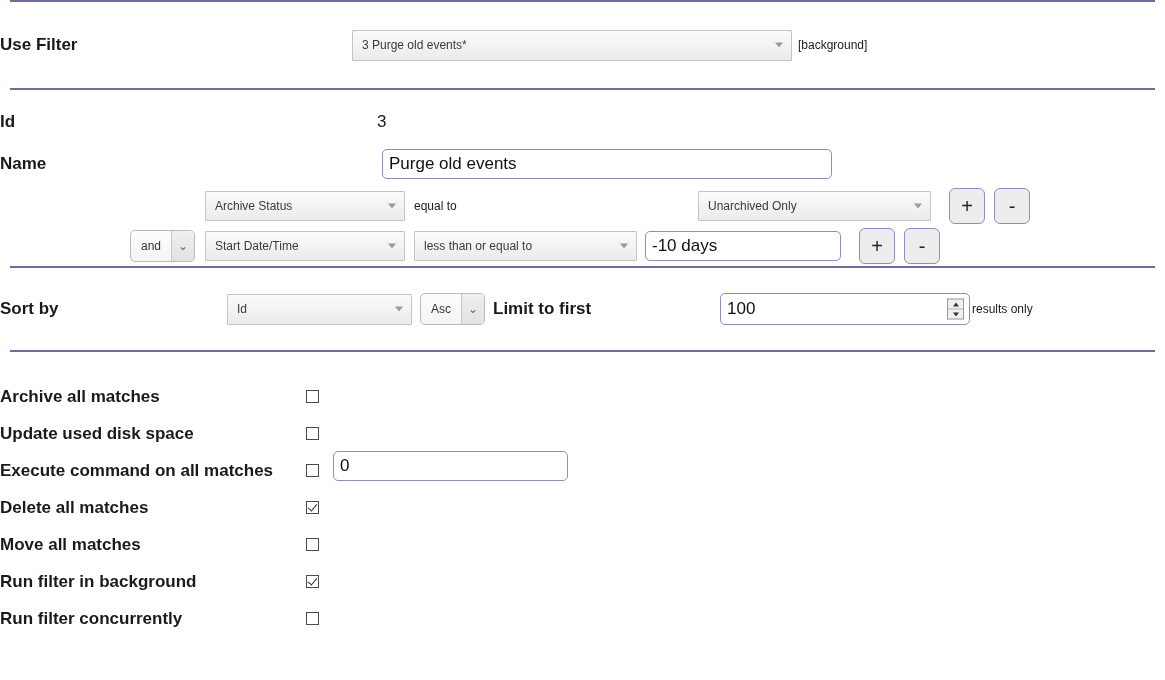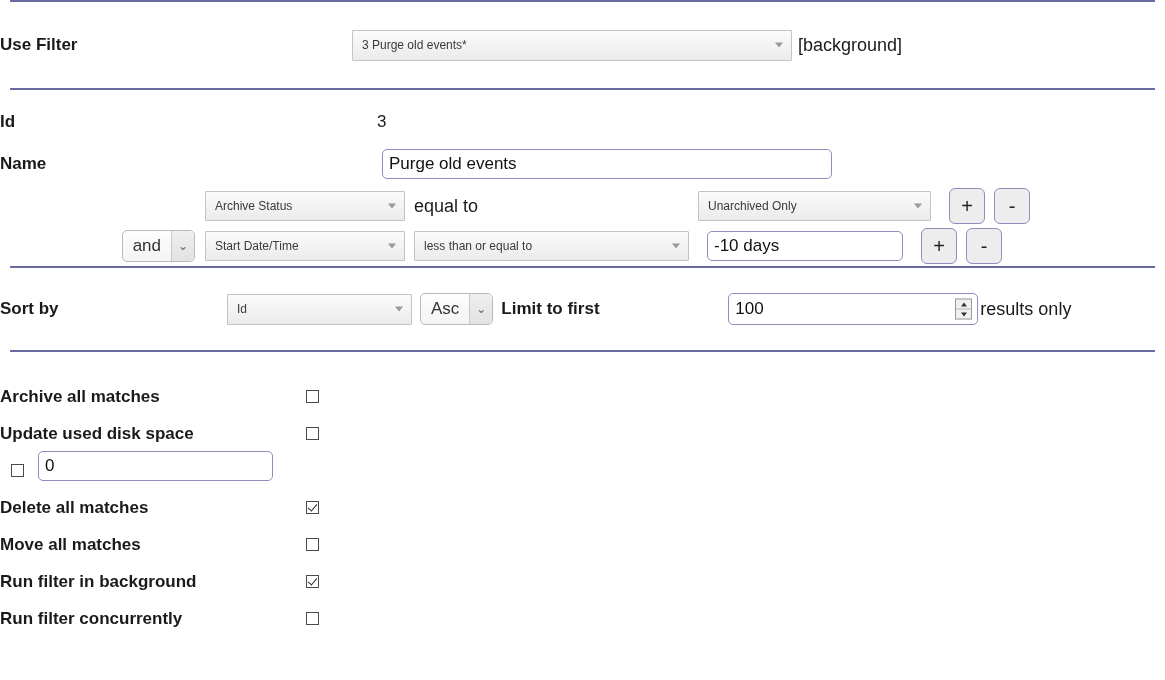--- a/index.html
+++ b/index.html
@@ -34,21 +34,21 @@
 
   .lbl {
     font-weight: bold;
     font-size: 17px;
     color: #1a1a1a;
     text-align: left;
     white-space: nowrap;
   }
 
   .static-text {
-    font-size: 18px;
+    font-size: 12px;
     color: #1a1a1a;
     white-space: nowrap;
   }
 
   
   .dd {
     position: relative;
     display: inline-flex;
     align-items: center;
     box-sizing: border-box;
@@ -82,21 +82,21 @@
     height: 32px;
     border: 1px solid #b9b9c6;
     border-radius: 5px;
     background: linear-gradient(to bottom, #fdfdfd 0%, #f4f4f4 100%);
     overflow: hidden;
   }
   .nsel .cap {
     display: flex;
     align-items: center;
     padding: 0 10px;
-    font-size: 17px;
+    font-size: 12px;
     color: #333;
     white-space: nowrap;
   }
   .nsel .chev {
     display: flex;
     align-items: center;
     justify-content: center;
     width: 22px;
     border-left: 1px solid #c9c9c9;
     background: linear-gradient(to bottom, #efefef 0%, #e2e2e2 100%);
@@ -206,21 +206,21 @@
   #id-row .lbl { width: 370px; }
   #id-val { margin-left: 7px; font-size: 17px; }
 
   #name-row { height: 44px; }
   #name-row .lbl { width: 370px; }
   #name-input { width: 450px; margin-left: 12px; }
 
   .cond-row { height: 40px; }
   .cond-conj { width: 205px; display: flex; justify-content: flex-end; padding-right: 10px; box-sizing: border-box; }
   .cond-field { width: 200px; margin-right: 9px; }
-  .cond-op-dd { width: 275px; margin-right: 18px; }
+  .cond-op-dd { width: 223px; margin-right: 8px; }
   .cond-op-text { width: 275px; margin-right: 9px; }
   .cond-val-dd { width: 233px; }
   .cond-val-in { width: 196px; }
   .cond-btns { display: flex; gap: 9px; margin-left: 18px; }
 
   #sort-row { height: 82px; }
   #sort-row .lbl { width: 215px; }
   #sort-by-sel { width: 185px; height: 31px; margin-left: 12px; }
   #sort-dir-sel { margin-left: 8px; }
   #limit-lbl { margin-left: 8px; }
@@ -345,20 +345,21 @@
       <div class="lbl">Archive all matches</div>
       <div class="cbx"></div>
     </div>
 
     <div class="chk-row">
       <div class="lbl">Update used disk space</div>
       <div class="cbx"></div>
     </div>
 
     <div class="chk-row">
+      <div class="lbl">Execute command on all matches</div>
       <div class="cbx"></div>
       <div class="tin" id="cmd-input">0</div>
     </div>
 
     <div class="chk-row">
       <div class="lbl">Delete all matches</div>
       <div class="cbx on"></div>
     </div>
 
     <div class="chk-row">

